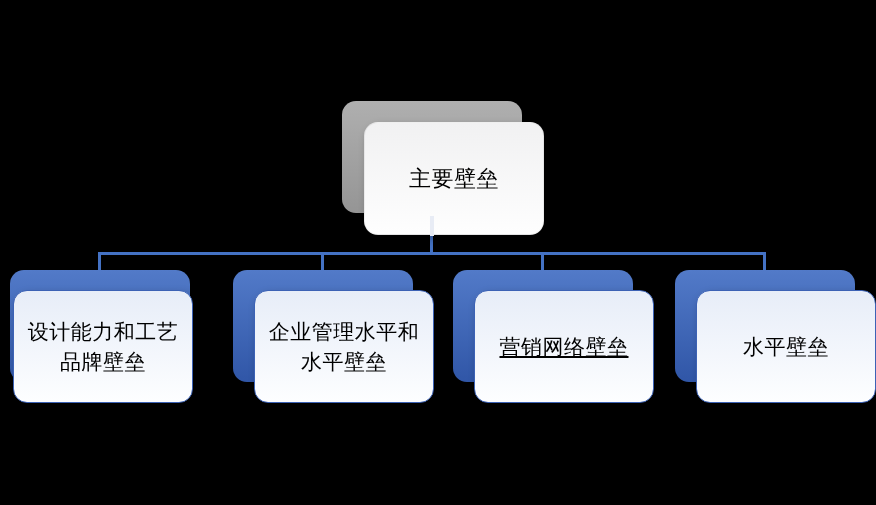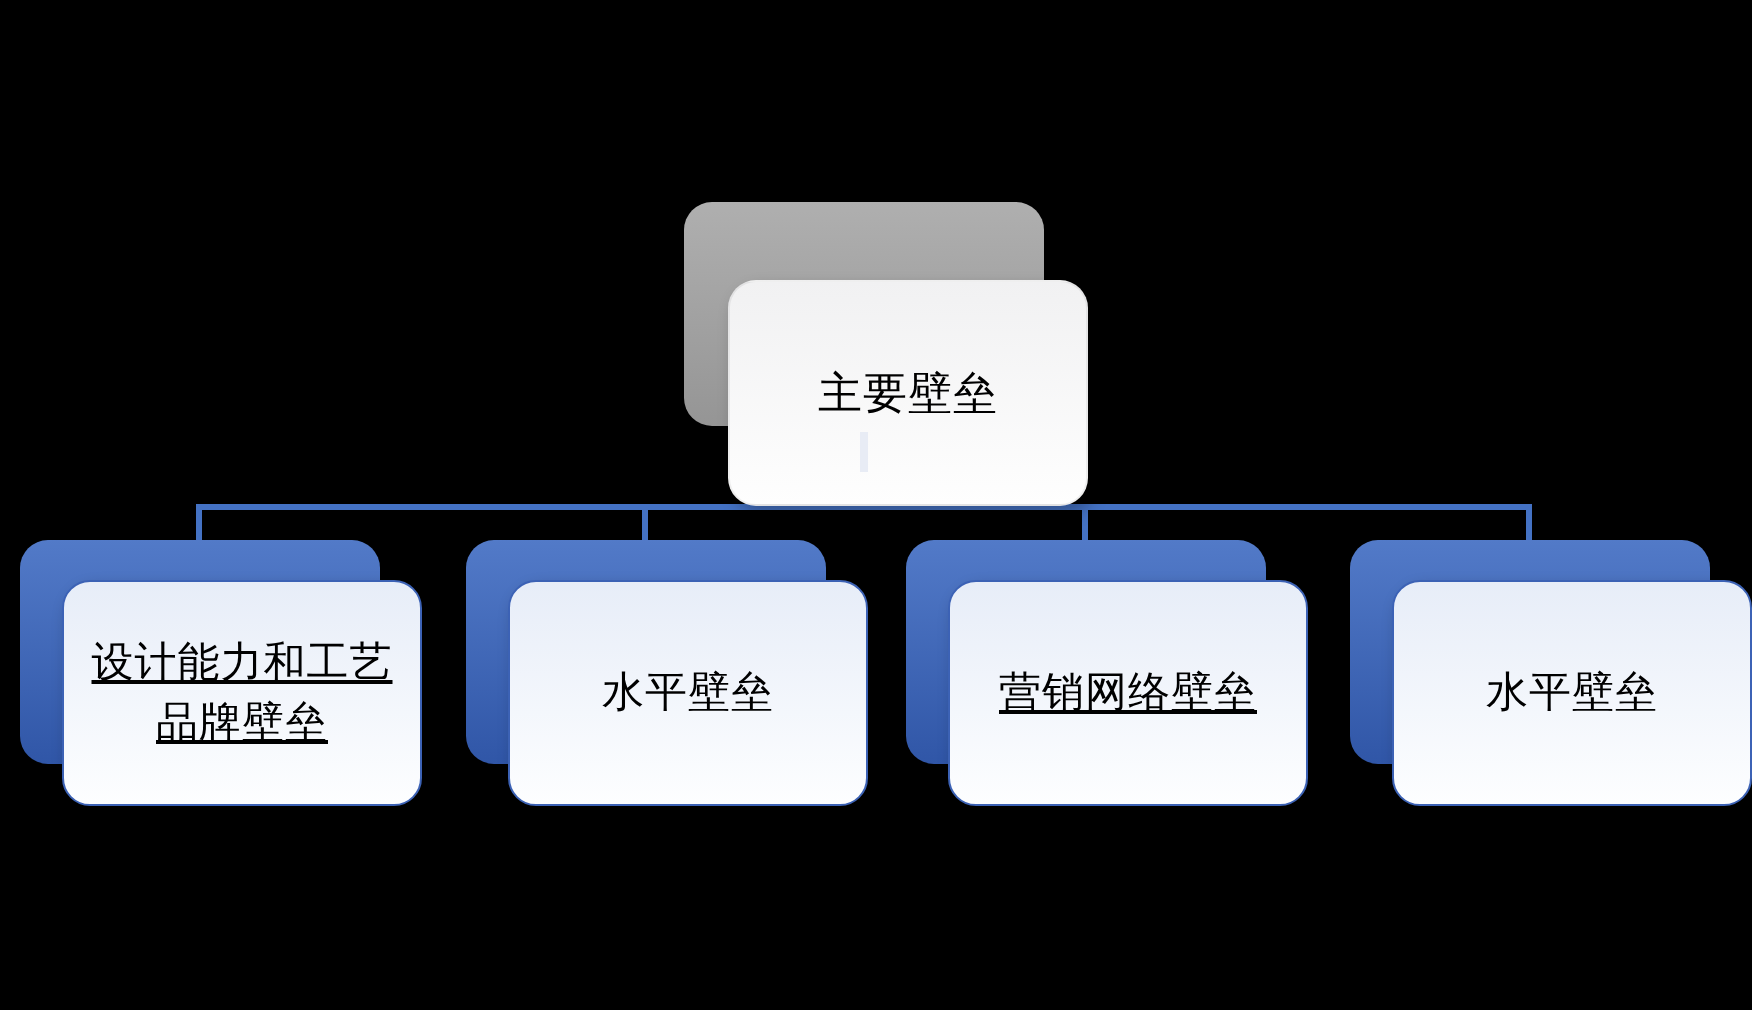--- a/index.html
+++ b/index.html
@@ -52,26 +52,25 @@
     box-shadow:3px 4px 8px rgba(0,0,0,0.28);
     box-sizing:border-box;
   }
   .child-front{
     background:linear-gradient(180deg,var(--card-top),var(--card-bottom));
     border:1.5px solid var(--card-border);
   }
   .root-front{
     background:linear-gradient(180deg,var(--root-card-top),var(--root-card-bottom));
     border:1px solid rgba(0,0,0,0.06);
-    margin-top:18px;
   }
   
   .root-back{left:342px;top:101px;}
   .root-front{left:364px;top:122px;}
-  .c0-back{left:10px;top:270px;}  .c0-front{left:31px;top:290px;text-decoration:underline;}
+  .c0-back{left:10px;top:270px;}  .c0-front{left:13px;top:290px;}
   .c1-back{left:233px;top:270px;} .c1-front{left:254px;top:290px;}
   .c2-back{left:453px;top:270px;} .c2-front{left:474px;top:290px;text-decoration:underline;}
   .c3-back{left:675px;top:270px;} .c3-front{left:696px;top:290px;}
   
   .node-text{
     color:var(--text);
     font-size:21px;
     letter-spacing:0.5px;
     text-align:center;
   }
@@ -100,20 +99,21 @@
   <div class="front-shape child-front c0-front">
     <div class="node-text">
       <span class="tline">设计能力和工艺</span>
       <span class="tline">品牌壁垒</span>
     </div>
   </div>
 
   <div class="back-shape blue-shape c1-back"></div>
   <div class="front-shape child-front c1-front">
     <div class="node-text">
+      <span class="tline">企业管理水平和</span>
       <span class="tline">水平壁垒</span>
     </div>
   </div>
 
   <div class="back-shape blue-shape c2-back"></div>
   <div class="front-shape child-front c2-front">
     <div class="node-text">
       <span class="tline">营销网络壁垒</span>
       <span class="tline"></span>
     </div>

